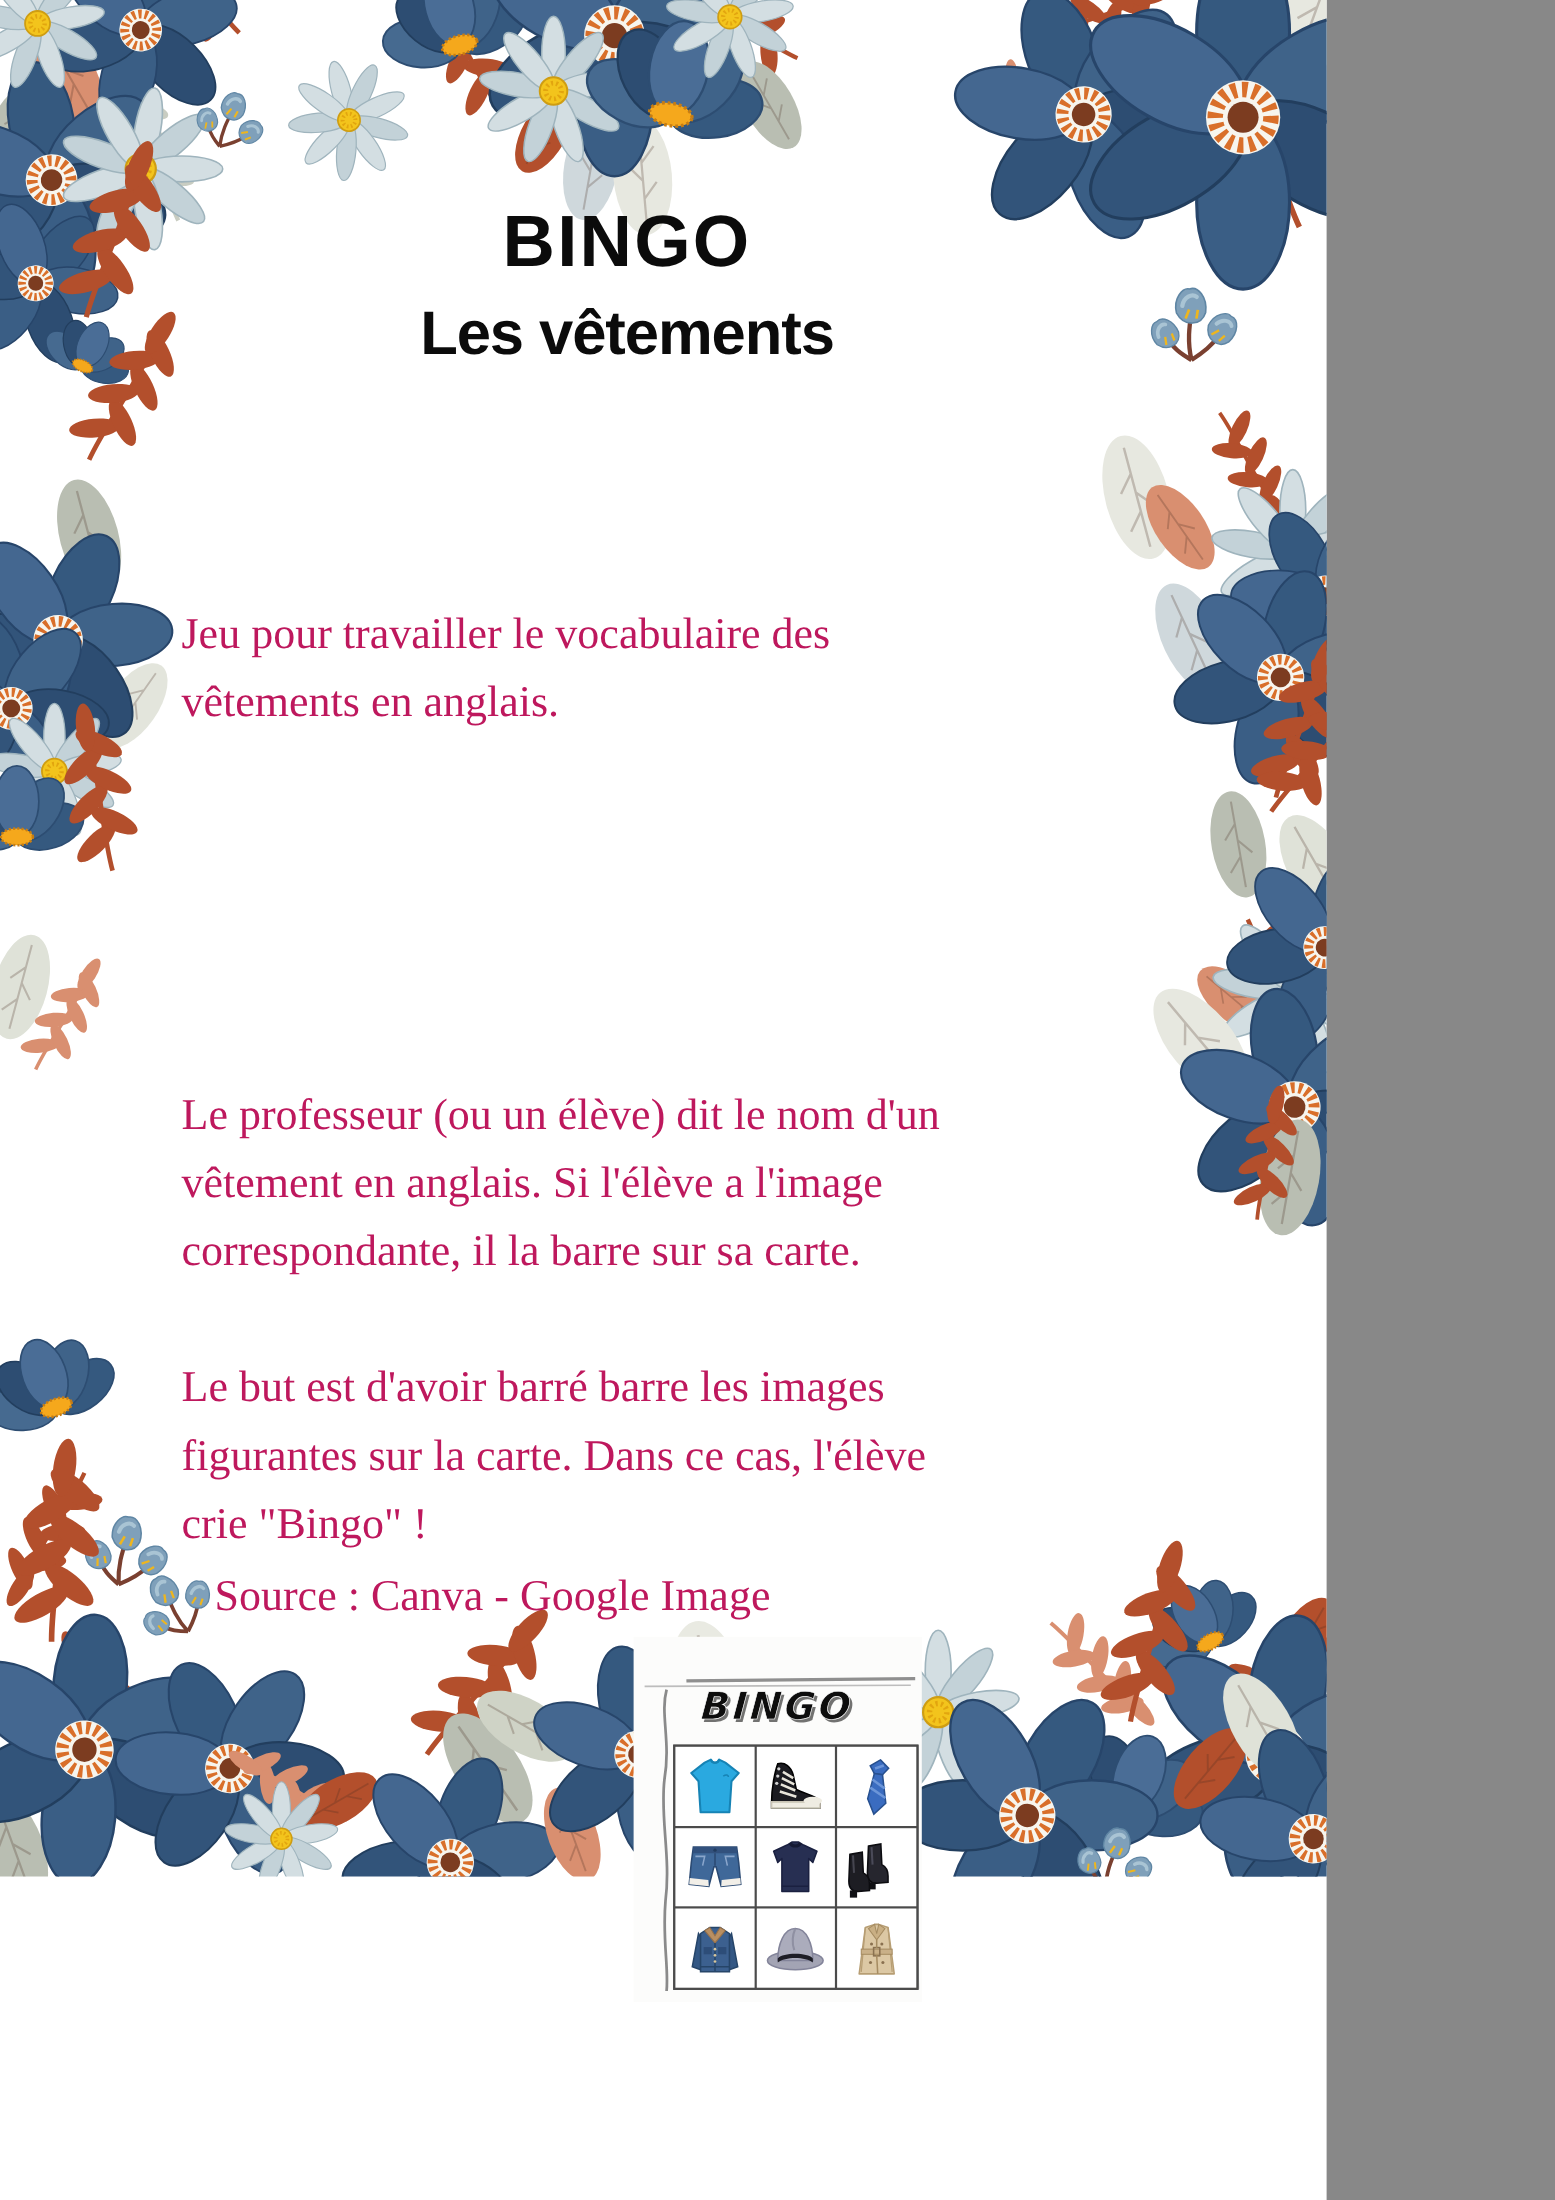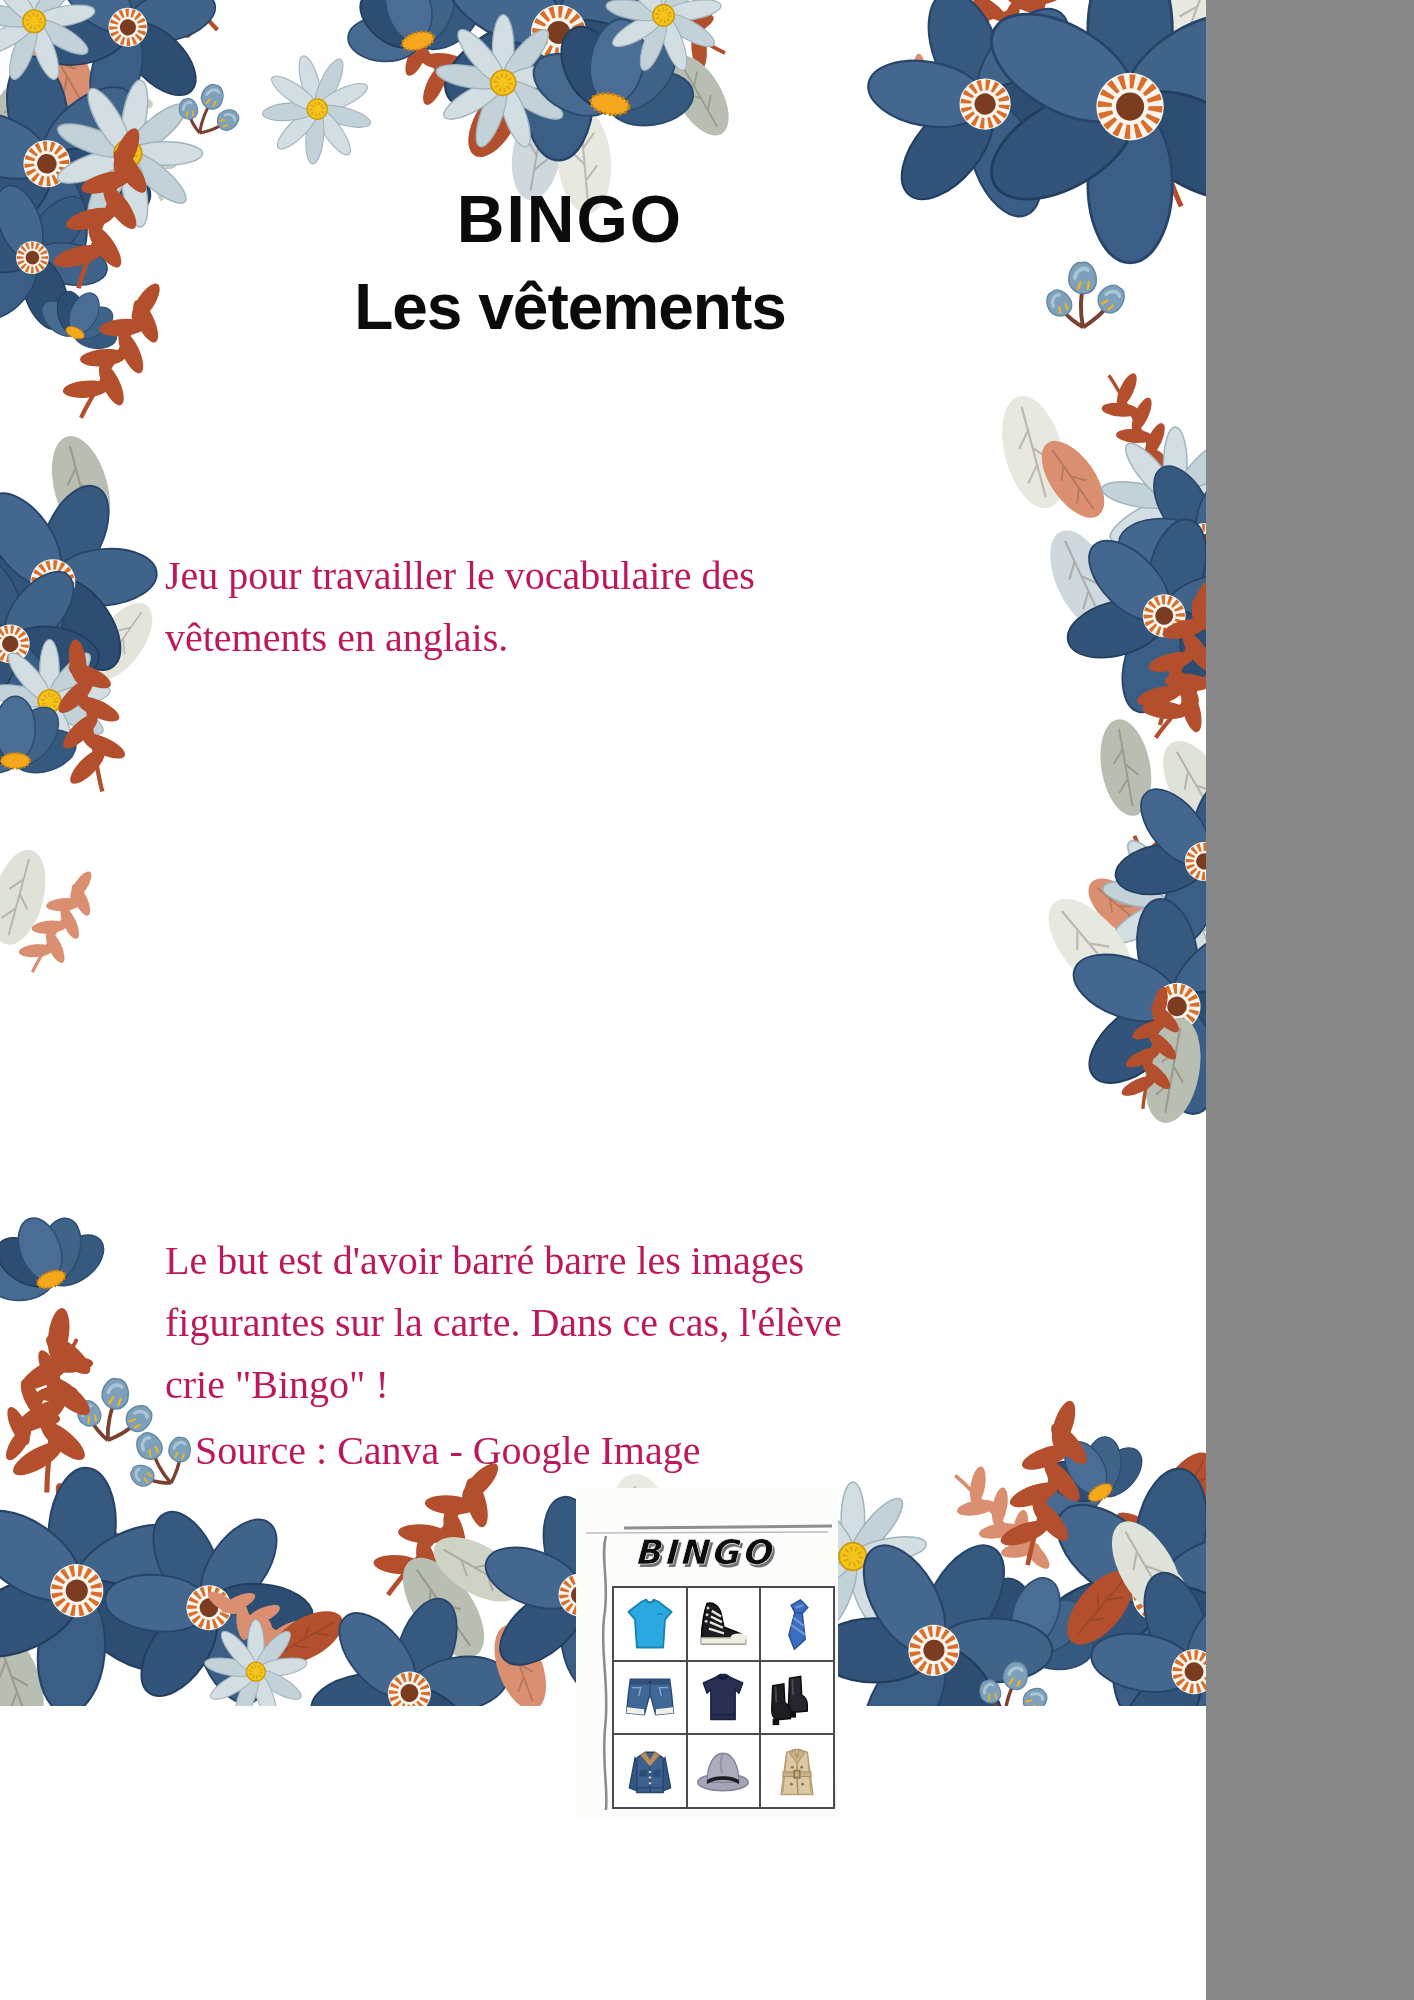--- a/index.html
+++ b/index.html
@@ -14,21 +14,21 @@
   .content{position:absolute;inset:0;z-index:2;}
   .title-block{position:absolute;left:155px;width:830px;text-align:center;color:#0b0b0b;}
   .main-title{
     top:186px;
     font-family:"Liberation Sans",sans-serif;
     font-weight:800;font-size:66px;letter-spacing:2px;line-height:1;
   }
   .sub-title{
     top:272px;
     font-family:"Liberation Sans",sans-serif;
-    font-weight:800;font-size:64px;letter-spacing:-1px;line-height:1.1;
+    font-weight:800;font-size:56px;letter-spacing:-1px;line-height:1.1;
   }
   .para{
     position:absolute;left:165px;width:890px;
     font-size:40px;line-height:62px;color:#be185d;
     white-space:pre-line;margin:0;
   }
   .p1{top:545px;}
   .p2{top:733px;}
   .p3{top:982px;}
   .p4{top:1230px;}
@@ -251,20 +251,23 @@
       <use href="#fl6" transform="translate(1400,1960) scale(1.1) rotate(-20)"></use>
     </g>
   </svg>
 
   <div class="content">
     <div class="title-block main-title" style="position:absolute;">BINGO</div>
     <div class="title-block sub-title" style="position:absolute;">Les vêtements</div>
 
     <p class="para p1">Jeu pour travailler le vocabulaire des
 vêtements en anglais.</p>
+    <p class="para p3">Le professeur (ou un élève) dit le nom d'un
+vêtement en anglais. Si l'élève a l'image
+correspondante, il la barre sur sa carte.</p>
     <p class="para p4">Le but est d'avoir barré barre les images
 figurantes sur la carte. Dans ce cas, l'élève
 crie "Bingo" !</p>
     <p class="para source-line">Source : Canva - Google Image</p>
 
     <div class="bingo-card">
       <svg class="frame" viewBox="0 0 262 332">
         <path d="M48 40 L256 38" stroke="#8f8f8f" stroke-width="3" fill="none"></path>
         <path d="M10 45 L252 44" stroke="#bdbdbd" stroke-width="1.5" fill="none"></path>
         <path d="M30 48 C24 70 34 95 28 130 C24 165 34 200 29 240 C26 275 32 300 30 322" stroke="#8a8a8a" stroke-width="2.5" fill="none"></path>

